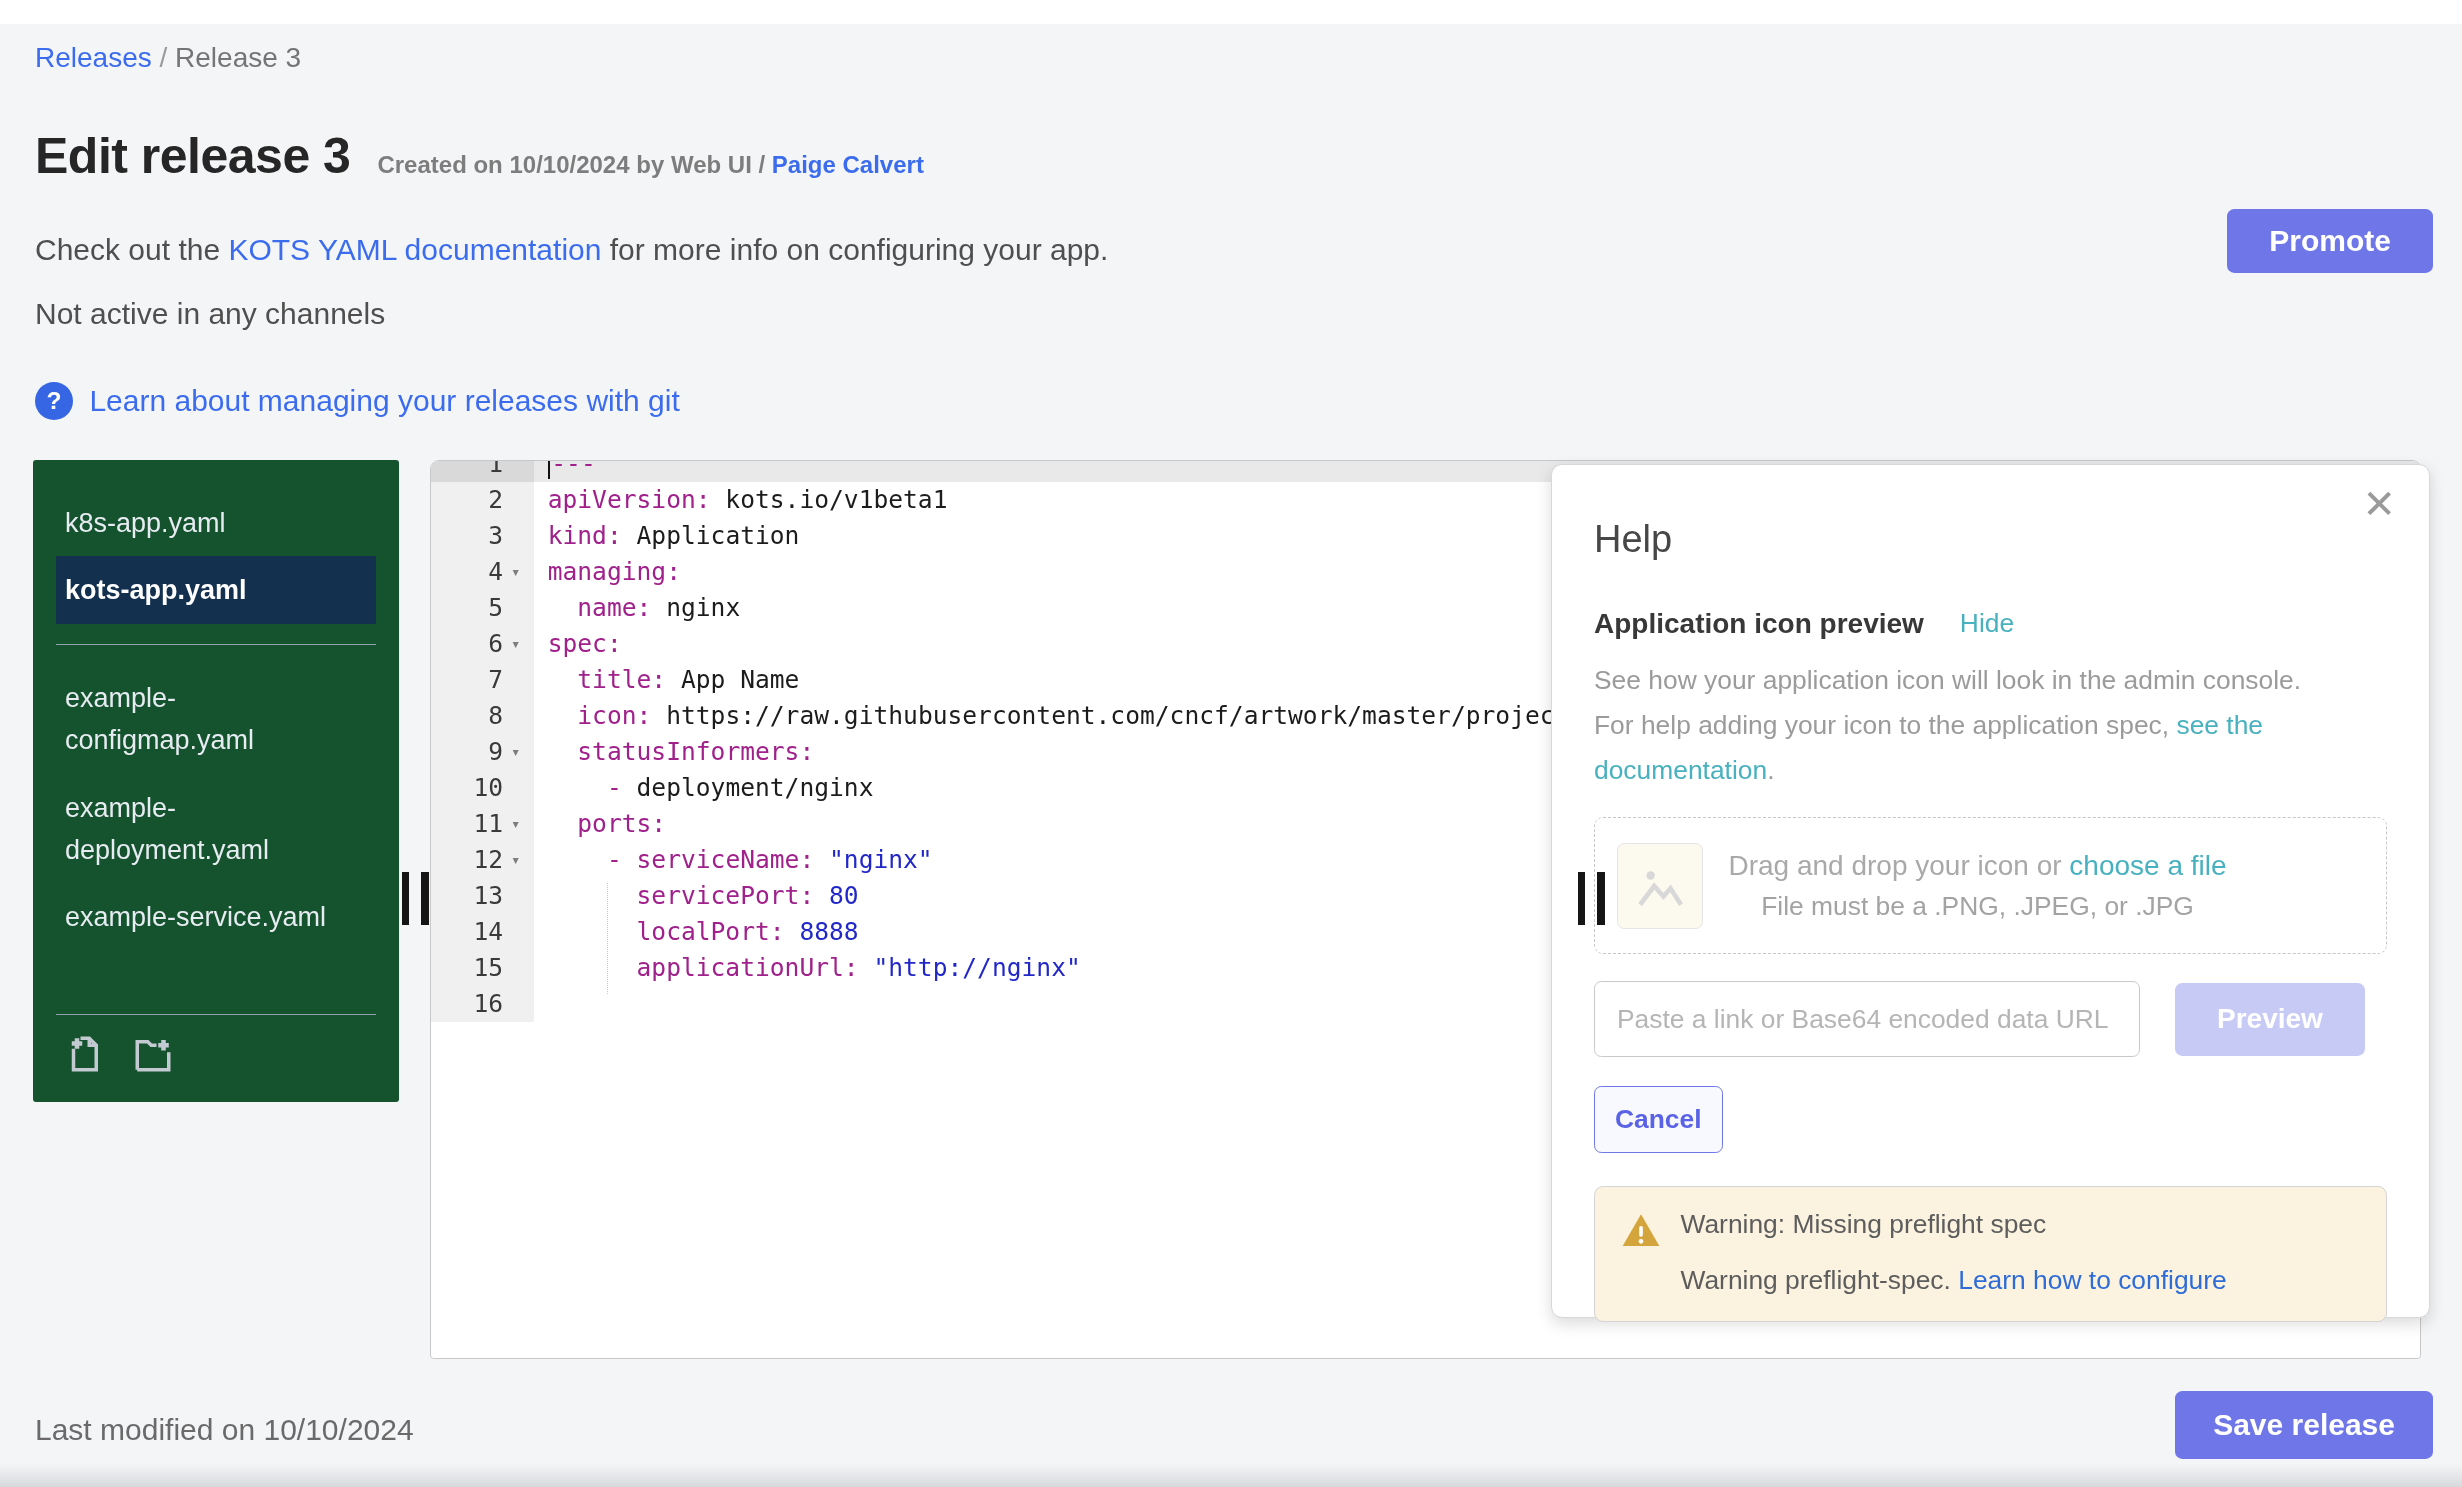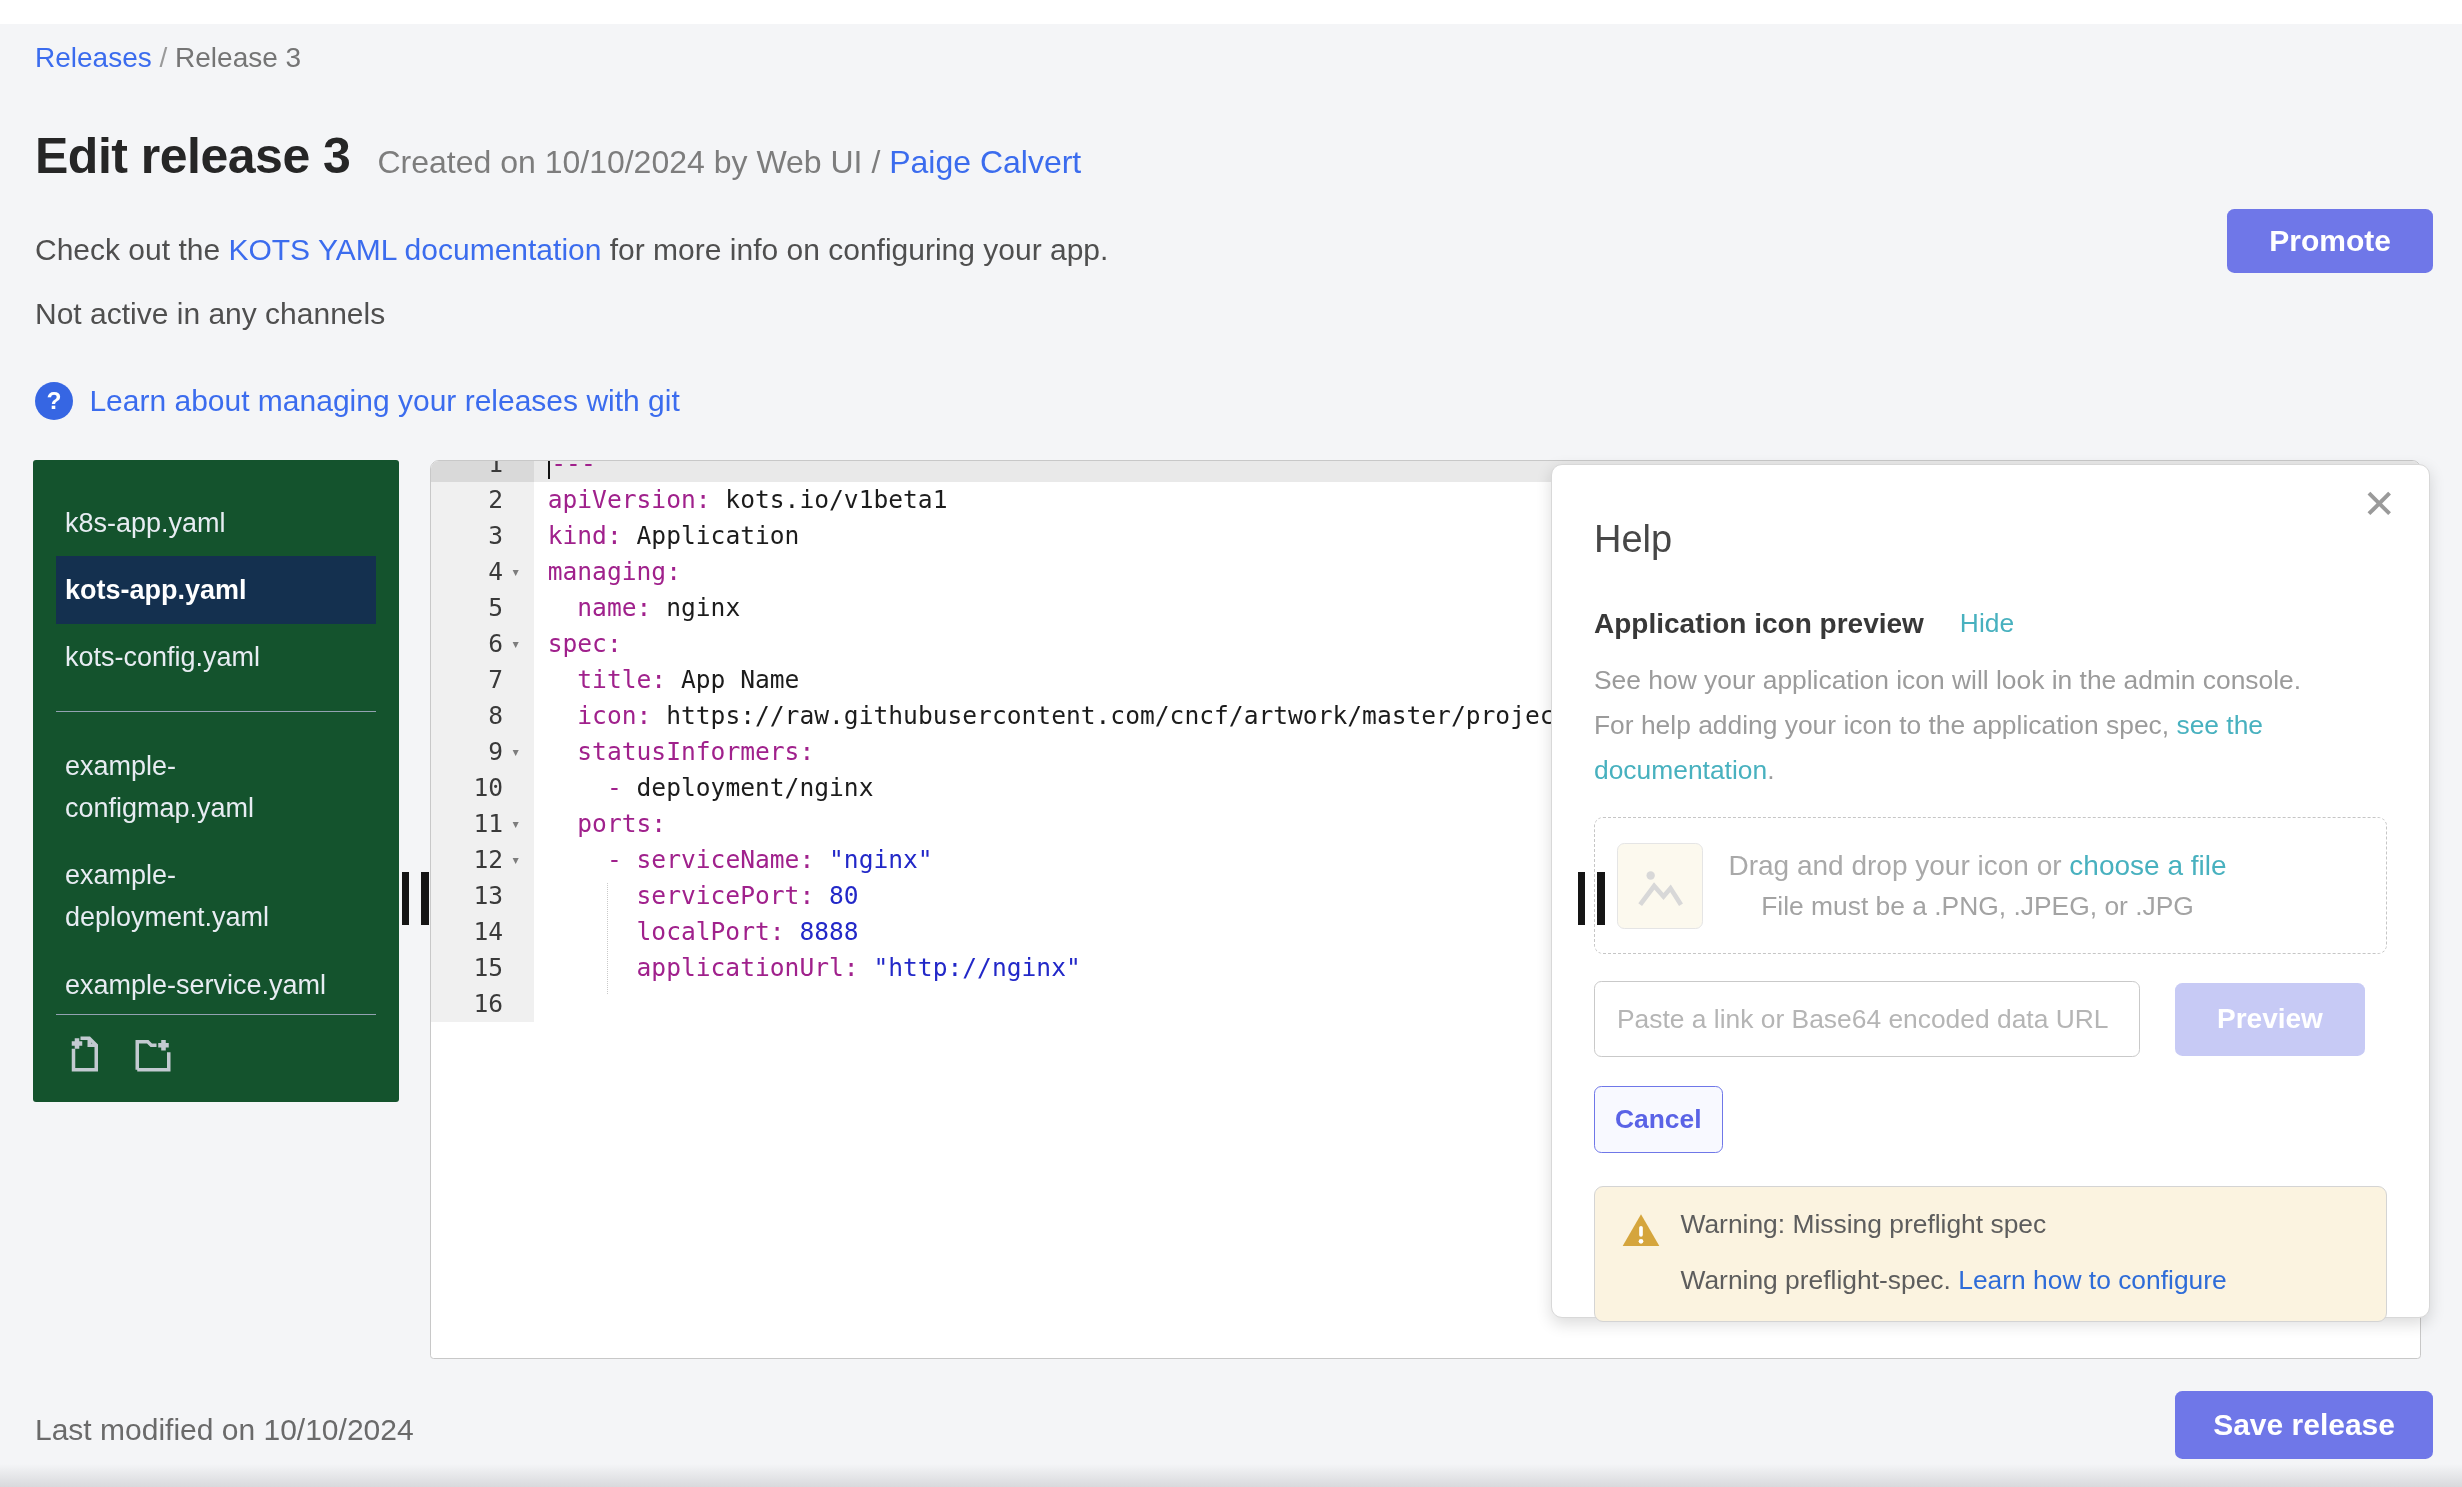--- a/index.html
+++ b/index.html
@@ -11,21 +11,21 @@
                   background:linear-gradient(#f4f5f7,#d7d8db); }
 
   
   .breadcrumb { position:absolute; left:35px; top:42px; font-size:28px; }
   .breadcrumb .bc-link { color:#3b6cee; cursor:pointer; }
   .breadcrumb .bc-sep { color:#9a9a9a; }
   .breadcrumb .bc-cur { color:#757575; }
 
   .title-row { position:absolute; left:35px; top:127px; display:flex; align-items:baseline; gap:27px; }
   .page-title { font-size:50px; font-weight:bold; color:#262626; letter-spacing:-0.5px; }
-  .created { font-size:32px; color:#7d7d7d; }
+  .created { font-size:24px; color:#7d7d7d;font-weight:bold; }
   .created .user-link { color:#3b6cee; cursor:pointer; }
 
   .intro { position:absolute; left:35px; top:233px; font-size:30px; color:#4f4f4f; }
   .intro .doc-link { color:#3b6cee; cursor:pointer; }
   .channel-status { position:absolute; left:35px; top:297px; font-size:30px; color:#4f4f4f; }
 
   .git-row { position:absolute; left:35px; top:382px; display:flex; align-items:center; gap:16.4px; cursor:pointer; }
   .q-icon { width:38px; height:38px; border-radius:50%; background:#3666e3; color:#fff;
             font-size:24.6px; font-weight:bold; display:flex; align-items:center; justify-content:center; }
   .git-link { font-size:30px; color:#3b6cee; }
@@ -137,21 +137,20 @@
   <div class="q-icon">?</div>
   <div class="git-link">Learn about managing your releases with git</div>
 </div>
 
 <button class="btn promote-btn">Promote</button>
 
 <div class="sidebar">
   <div id="file-list">
       <div class="file-item"><span class="flabel">k8s-app.yaml</span></div>
       <div class="file-item selected"><span class="flabel">kots-app.yaml</span></div>
-      <div class="file-item"><span class="flabel">kots-config.yaml</span></div>
       <div class="file-divider"></div>
       <div class="file-item"><span class="flabel">example-configmap.yaml</span></div>
       <div class="file-item"><span class="flabel">example-deployment.yaml</span></div>
       <div class="file-item"><span class="flabel">example-service.yaml</span></div>
     </div>
   <div class="sidebar-bottom">
     <span class="sb-icon">
       <svg width="42" height="42" viewBox="0 0 24 24" fill="none" stroke="#c3cad1" stroke-width="2">
         <path d="M6 9 L6 21 L19 21 L19 7 L15 3 L10 3"></path>
         <path d="M15 3 L15 7 L19 7"></path>

